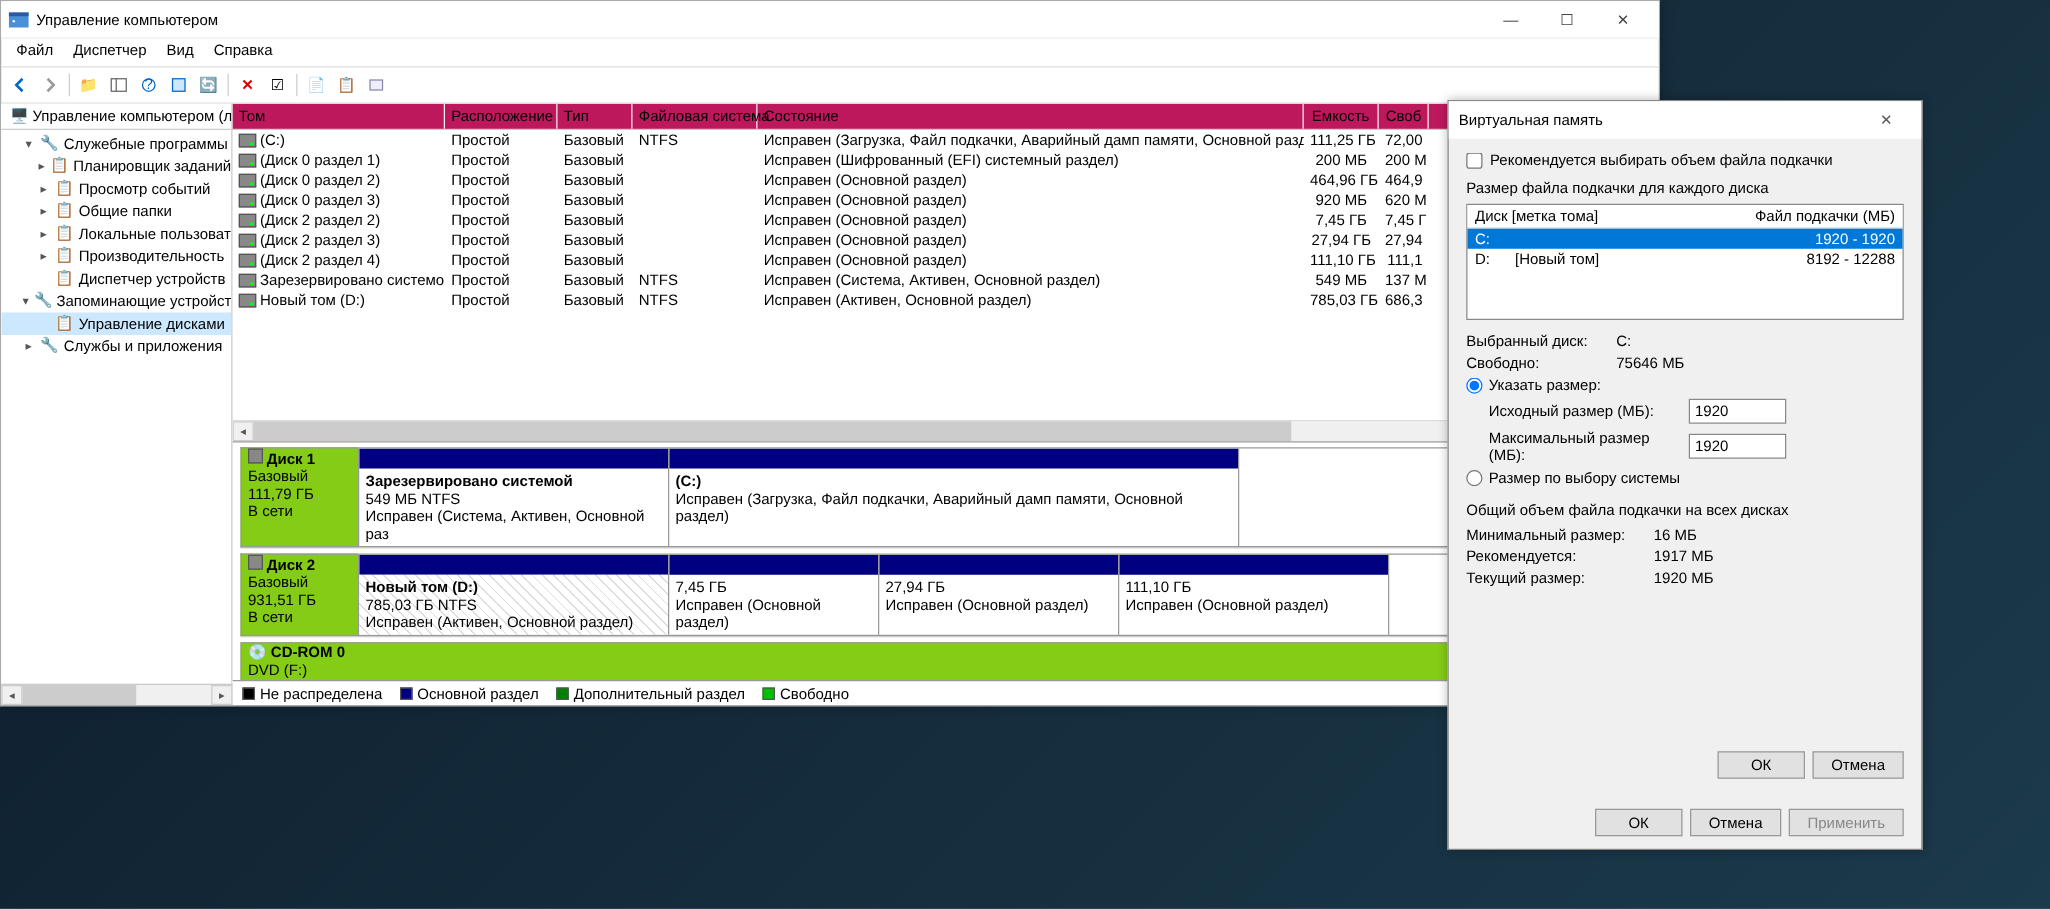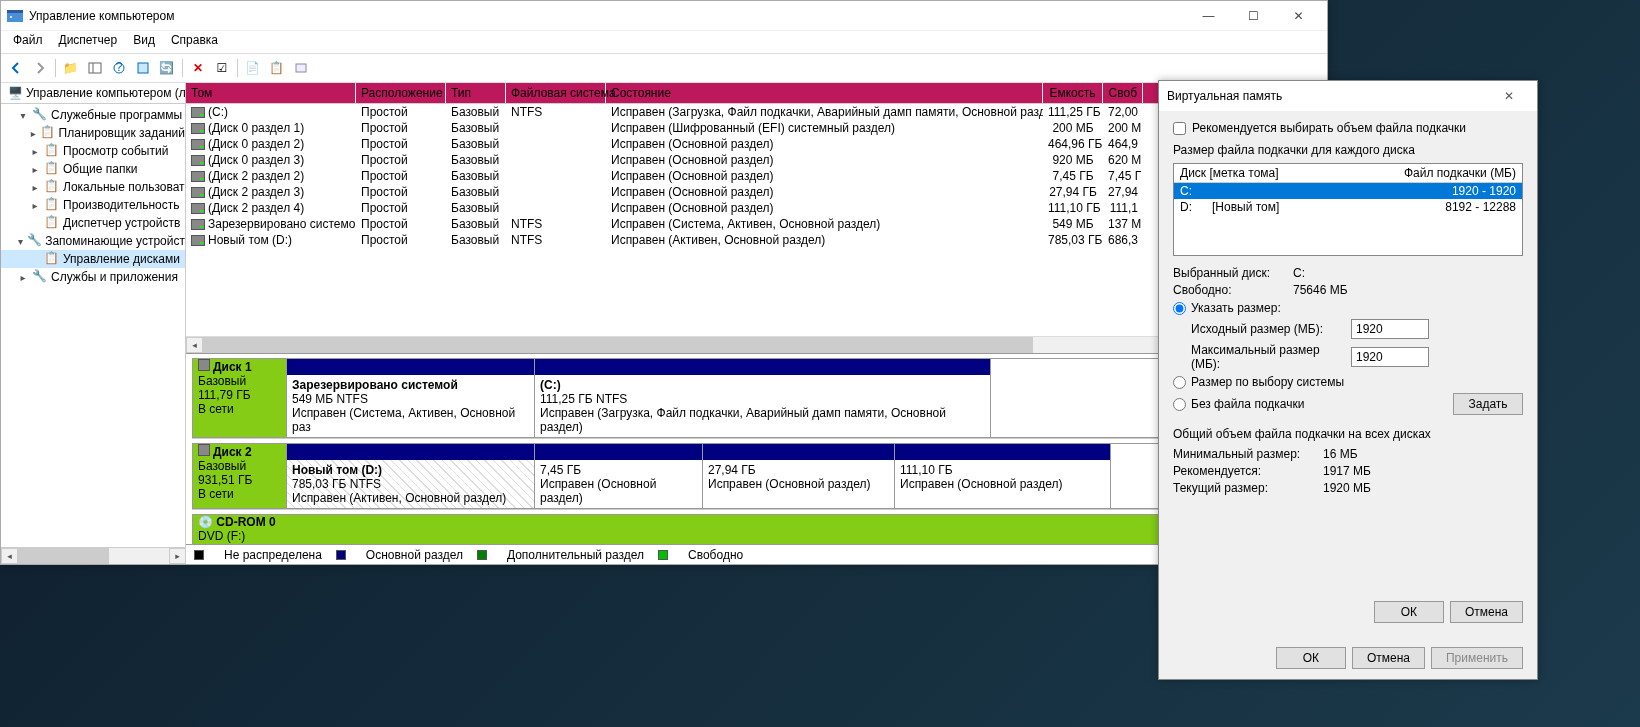--- a/index.html
+++ b/index.html
@@ -59,21 +59,21 @@
 .disk-info { width: 94px; background: #84cc16; border: 1px solid #999; border-right: none; padding: 0 5px; }
 .disk-info .dname { font-weight: bold; }
 .disk-parts { flex: 1; display: flex; border: 1px solid #999; }
 .part { border-right: 1px solid #999; display: flex; flex-direction: column; overflow: hidden; }
 .part-band { height: 16px; background: #000080; }
 .part-body { padding: 3px 5px; flex: 1; }
 .part-body .pname { font-weight: bold; }
 .diag-pattern { background: repeating-linear-gradient(45deg, #fff, #fff 5px, #ddd 5px, #ddd 6px); }
 
 .legend { height: 20px; border-top: 1px solid #999; display: flex; align-items: center; padding: 0 8px; gap: 14px; background: #fff; }
-.leg-item { display: flex; align-items: center; gap: 20px; }
+.leg-item { display: flex; align-items: center; gap: 4px; }
 .leg-sw { width: 10px; height: 10px; border: 1px solid #555; }
 
 
 .win-dlg { position: absolute; left: 1158px; top: 80px; width: 380px; height: 600px; background: #f0f0f0; border: 1px solid #888; box-shadow: 0 0 8px rgba(0,0,0,0.3); }
 .dlg-title { height: 30px; display: flex; align-items: center; padding: 0 8px; background: #fff; }
 .dlg-title .t { flex: 1; }
 .dlg-close { width: 40px; text-align: center; color: #555; }
 .dlg-body { padding: 10px 14px; }
 .chk-row { display: flex; align-items: center; margin-bottom: 8px; }
 .chk-row input { margin-right: 6px; }
@@ -355,21 +355,20 @@
                   <div class="part-body ">
                     <div class="pname">Зарезервировано системой</div>
                     <div>549 МБ NTFS</div>
                     <div>Исправен (Система, Активен, Основной раз</div>
                   </div>
                 </div>
                 <div class="part" style="width: 456px;">
                   <div class="part-band"></div>
                   <div class="part-body ">
                     <div class="pname">(C:)</div>
-                    <div>111,25 ГБ NTFS</div>
                     <div>Исправен (Загрузка, Файл подкачки, Аварийный дамп памяти, Основной раздел)</div>
                   </div>
                 </div>
               </div>
         </div>
 
         <div class="disk-row">
           <div class="disk-info">
             <div><span style="display:inline-block;width:12px;height:12px;background:#888;border:1px solid #555;margin-right:3px;"></span><span class="dname">Диск 2</span></div>
             <div>Базовый</div>
@@ -491,27 +490,20 @@
         </div>
     <div class="size-row">
           <div class="lab">Максимальный размер (МБ):</div>
           <input type="text" value="1920" style="">
         </div>
 
     <label class="radio-row">
           <input type="radio" name="pf" style="">
           <span>Размер по выбору системы</span>
         </label>
-    <div style="display:flex; align-items:center;">
-      <label class="radio-row" style="flex:1">
-            <input type="radio" name="pf" style="">
-            <span>Без файла подкачки</span>
-          </label>
-      <div class="btn">Задать</div>
-    </div>
 
     <div style="margin-top:12px">Общий объем файла подкачки на всех дисках</div>
     <div class="info-row" style="margin-top:6px">
           <div class="lab" style="width:150px">Минимальный размер:</div>
           <div>16 МБ</div>
         </div>
     <div class="info-row">
           <div class="lab" style="width:150px">Рекомендуется:</div>
           <div>1917 МБ</div>
         </div>

